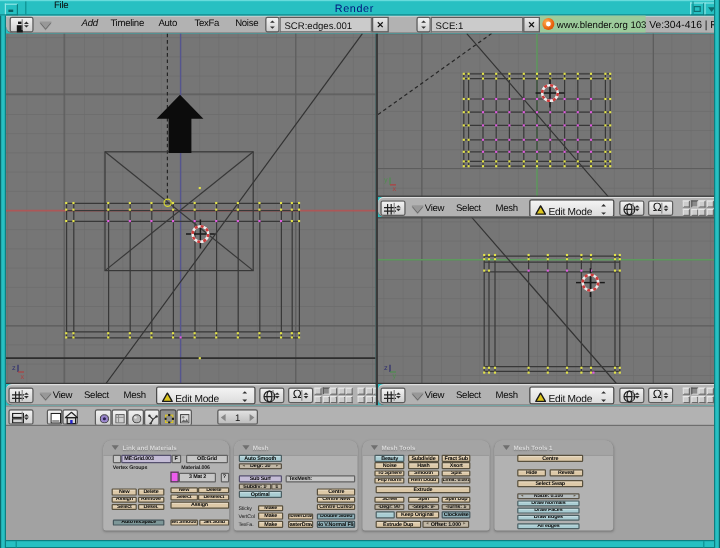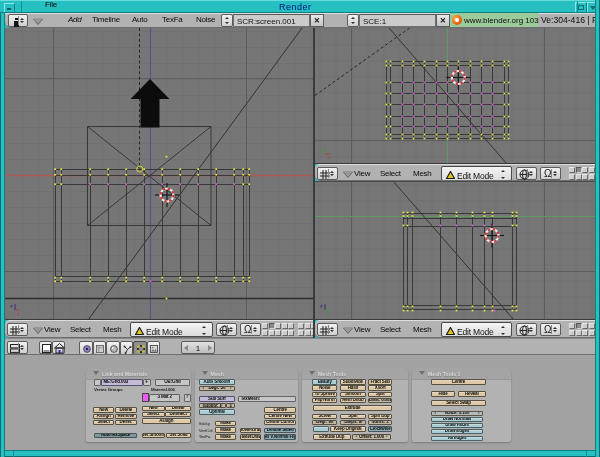--- a/index.html
+++ b/index.html
@@ -78,21 +78,21 @@
   <div class="abs mtext" style="left:45px;top:0;">File</div>
   <div class="abs mtext" style="left:68px;top:15px;font-style:italic;">Add</div>
   <div class="abs mtext" style="left:92px;top:15px;">Timeline</div>
   <div class="abs mtext" style="left:132px;top:15px;">Auto</div>
   <div class="abs mtext" style="left:162px;top:15px;">TexFa</div>
   <div class="abs mtext" style="left:196px;top:15px;">Noise</div>
   <div class="abs iconbtn" style="left:221px;top:14px;width:12px;height:13px;">
       <div class="upar" style="left:3px;"></div>
       <div class="dnar" style="left:3px;"></div>
     </div>
-  <div class="abs field" style="left:233px;top:14px;width:77px;height:13px;padding:2px 0 0 3px;">SCR:screen.001</div>
+  <div class="abs field" style="left:233px;top:14px;width:77px;height:13px;padding:2px 0 0 3px;">SCR:edges.001</div>
   <div class="abs xbtn" style="left:310px;top:14px;width:14px;height:13px;line-height:11px;">✕</div>
   <div class="abs iconbtn" style="left:347px;top:14px;width:12px;height:13px;">
       <div class="upar" style="left:3px;"></div>
       <div class="dnar" style="left:3px;"></div>
     </div>
   <div class="abs field" style="left:359px;top:14px;width:77px;height:13px;padding:2px 0 0 3px;">SCE:1</div>
   <div class="abs xbtn" style="left:436px;top:14px;width:14px;height:13px;line-height:11px;">✕</div>
   <div class="abs" style="left:450px;top:13px;width:88px;height:14px;background:#9ccb9b;"></div>
   <div class="abs" style="left:452px;top:15px;width:10px;height:10px;border-radius:50%;background:radial-gradient(circle at 35% 35%,#ffb050,#e8610c 60%,#c44a00);"></div>
   <div class="abs" style="left:455px;top:18px;width:4px;height:4px;border-radius:50%;background:#fff;"></div>

